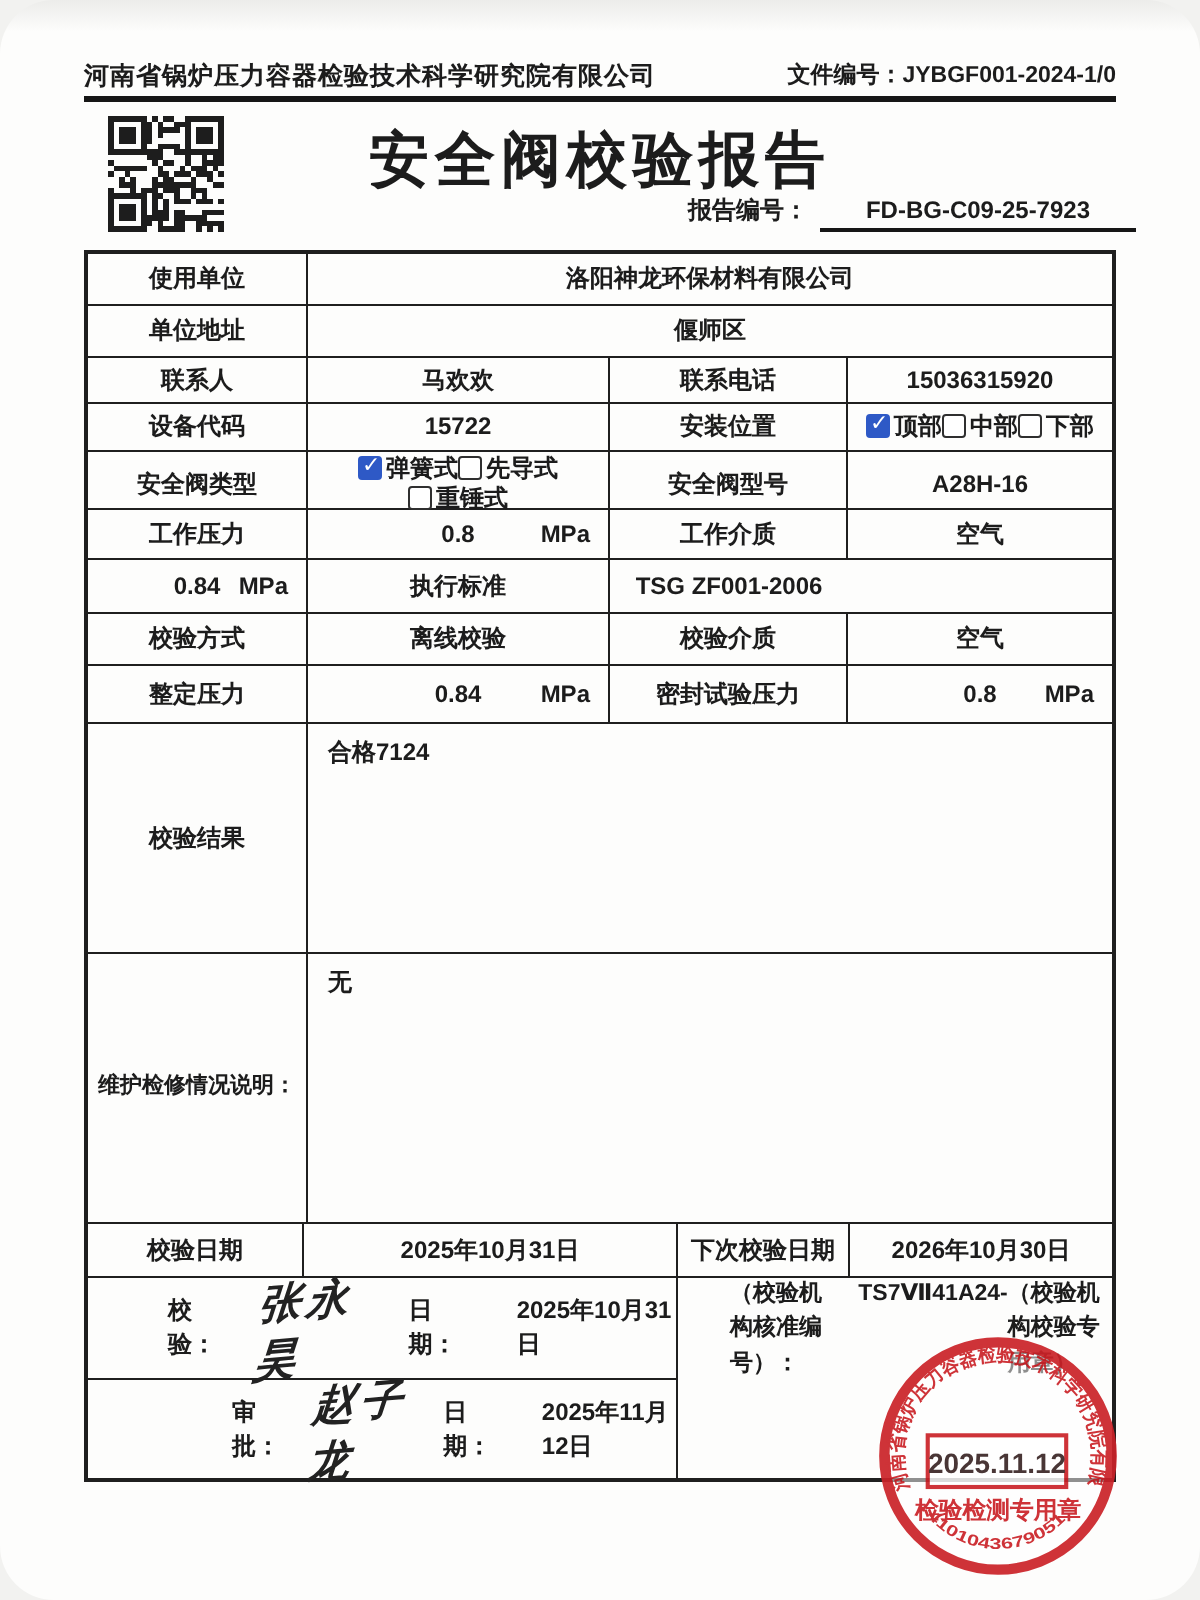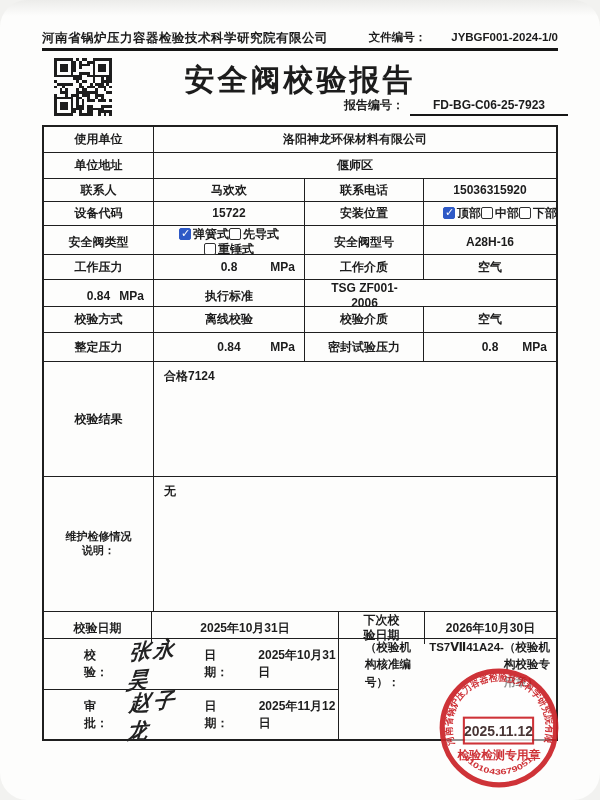--- a/index.html
+++ b/index.html
@@ -13,46 +13,46 @@
   .page {
     position:relative; width:600px; height:800px;
     background:linear-gradient(180deg,#ececea 0px,#fdfdfc 16px,#fdfdfc 100%);
     overflow:hidden;
     border-radius:27px;
   }
   
   .hdr-line { position:absolute; left:42px; top:30px; width:516px; display:flex; justify-content:space-between; align-items:flex-start; }
   .company { font-size:12.5px; font-weight:700; letter-spacing:.5px; }
   .file-no { font-size:11.5px; font-weight:700; white-space:nowrap; }
-  .file-no .v { font-weight:700;margin-left:25px; }
+  .file-no .v { font-weight:700; }
   .hdr-rule { position:absolute; left:42px; top:48px; width:516px; height:3px; background:#161616; }
   .qr { position:absolute; left:54px; top:57px; width:58px; height:60px; }
   .doc-title { position:absolute; left:0; top:60px; width:600px; text-align:center; font-size:30px; font-weight:900; letter-spacing:3px; }
   .report-no { position:absolute; left:344px; top:97px; display:flex; align-items:flex-end; font-size:12px; font-weight:700; }
   .report-no .lbl { margin-right:6px; padding-bottom:2px; }
   .report-no .uline { display:inline-block; width:158px; text-align:center; border-bottom:2px solid #161616; padding-bottom:2px; font-weight:700; }
   
   .tbl { position:absolute; left:42px; top:125px; width:516px; border:2px solid #1f1f1f; background:transparent; }
   .row { display:grid; border-bottom:1.5px solid #1f1f1f; }
   .row:last-child { border-bottom:none; }
-  .cell { display:flex; align-items:center; justify-content:center; border-right:1.5px solid #1f1f1f; font-size:12px; font-weight:700; text-align:center; padding:1px 19px; line-height:1.25; }
+  .cell { display:flex; align-items:center; justify-content:center; border-right:1.5px solid #1f1f1f; font-size:12px; font-weight:700; text-align:center; padding:1px 3px; line-height:1.25; }
   .cell:last-child { border-right:none; }
   .cols2 { grid-template-columns:110px 1fr; }
   .cols4 { grid-template-columns:110px 151px 119px 1fr; }
   .cols4b { grid-template-columns:108px 187px 86px 1fr; }
   .top-left { align-items:flex-start; justify-content:flex-start; text-align:left; padding:7px 10px; }
   .vu { position:relative; }
   .vu .unit { position:absolute; right:9px; }
   .cb { display:inline-block; width:12px; height:12px; border:1.6px solid #2f2f2f; border-radius:2px; vertical-align:-2px; margin-right:2px; position:relative; background:#fff; }
   .cb.checked { background:var(--cb,#2e59c6); border-color:var(--cb,#2e59c6); }
   .cb.checked::after { content:"✓"; position:absolute; left:1px; top:-2px; color:#fff; font-size:11px; font-weight:900; }
   .opt { white-space:nowrap; }
   .sig-grid { display:grid; grid-template-columns:295px 1fr; grid-template-rows:51px 49px; }
   .sig-cell { display:flex; align-items:center; justify-content:flex-start; padding-left:40px; border-right:1.5px solid #1f1f1f; border-bottom:1.5px solid #1f1f1f; font-size:12px; font-weight:700; gap:8px; }
-  .sig-cell.last { border-bottom:none; }
+  .sig-cell.last { border-bottom:none;margin-left:32px; }
   .agency-cell { grid-row:1 / 3; grid-column:2; display:flex; flex-direction:row; justify-content:center; padding-left:26px; font-size:11.5px; font-weight:700; line-height:1.5; }
   .agency-cell .l2 { padding-left:12px; }
   .sig { display:inline-block; font-size:21px; font-weight:700; transform:rotate(-5deg) skewX(-10deg); letter-spacing:3px; color:#222; margin:0 4px; font-style:italic; }
   .date-gap { margin-left:14px; }
   
   .stamp { position:absolute; left:437px; top:665px; width:124px; height:126px; z-index:6; opacity:.92; }
 </style>
 </head>
 <body>
 
@@ -311,21 +311,21 @@
       <rect x="13" y="20" width="1" height="1" fill="#1d1d1d"></rect>
       <rect x="16" y="20" width="1" height="1" fill="#1d1d1d"></rect>
       <rect x="18" y="20" width="1" height="1" fill="#1d1d1d"></rect>
       <rect x="20" y="20" width="1" height="1" fill="#1d1d1d"></rect>
     </svg>
 
   <div class="doc-title">安全阀校验报告</div>
 
   <div class="report-no">
     <span class="lbl">报告编号：</span>
-    <span class="uline">FD-BG-C06-25-7923</span>
+    <span class="uline">FD-BG-C09-25-7923</span>
   </div>
 
   <div class="tbl">
 
     <div class="row cols2" style="height:26px">
       <div class="cell">使用单位</div>
       <div class="cell">洛阳神龙环保材料有限公司</div>
     </div>
 
     <div class="row cols2" style="height:26px">

